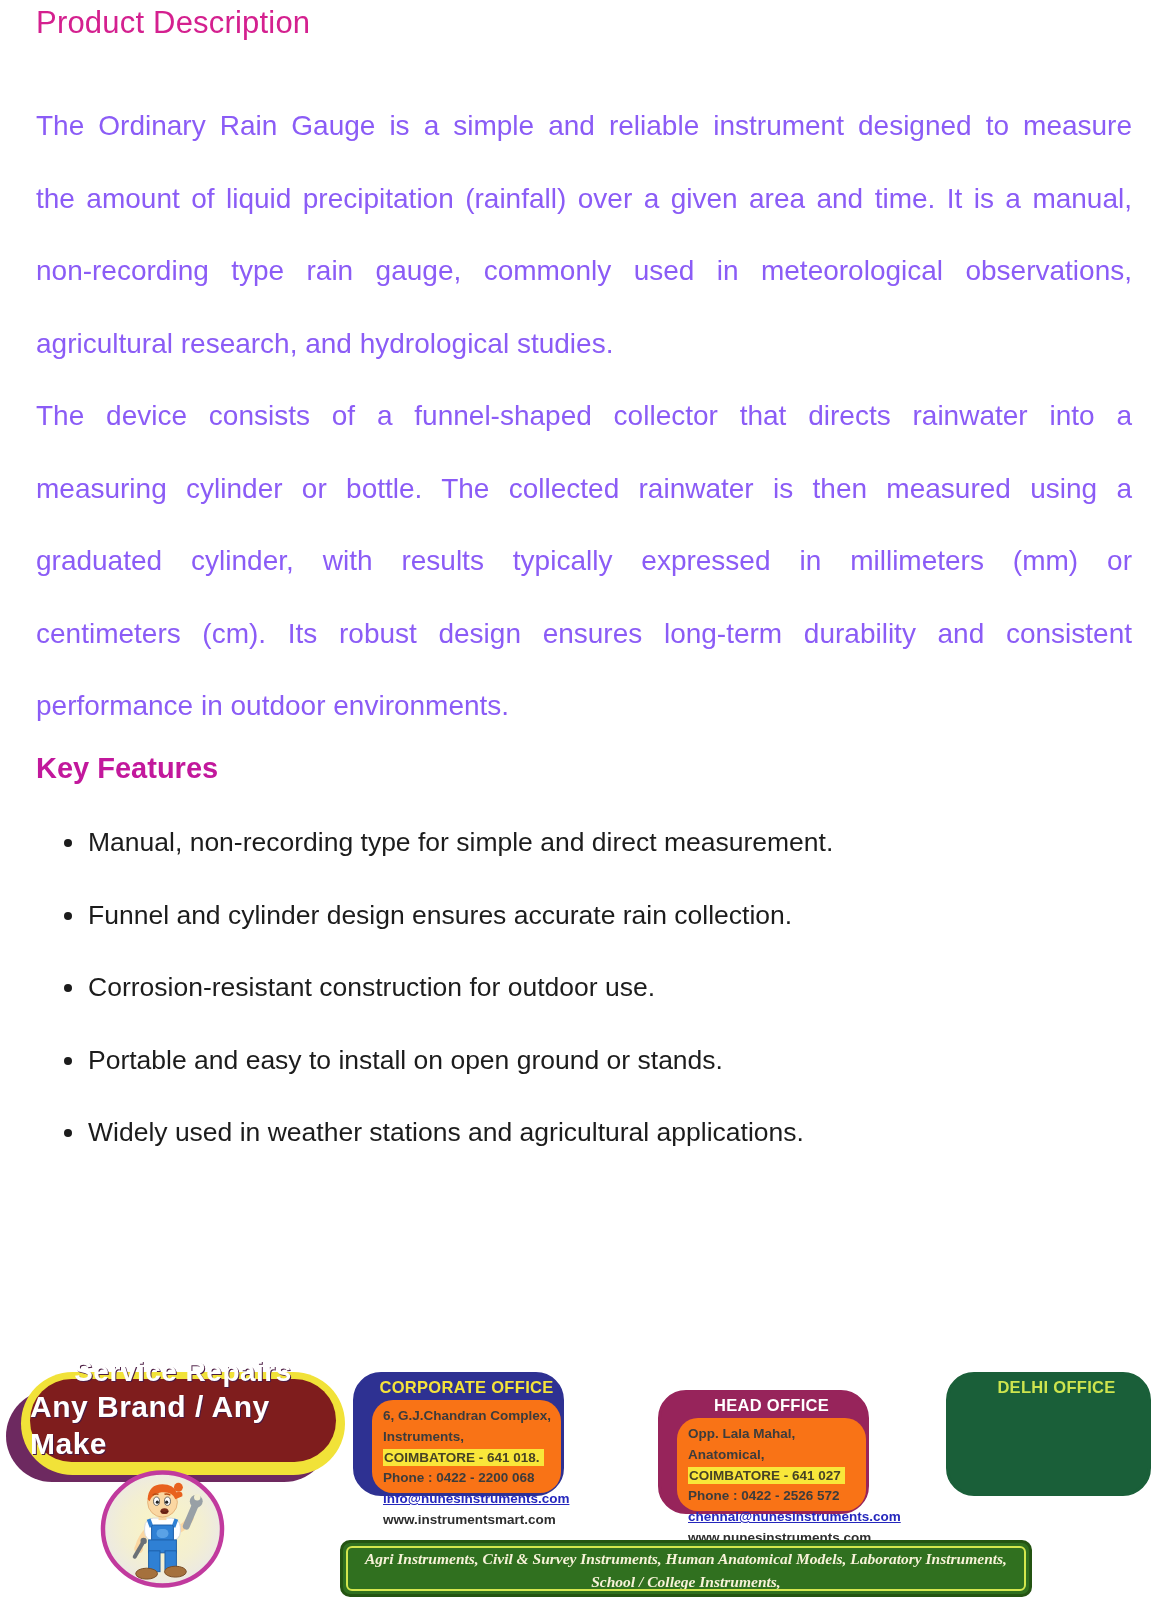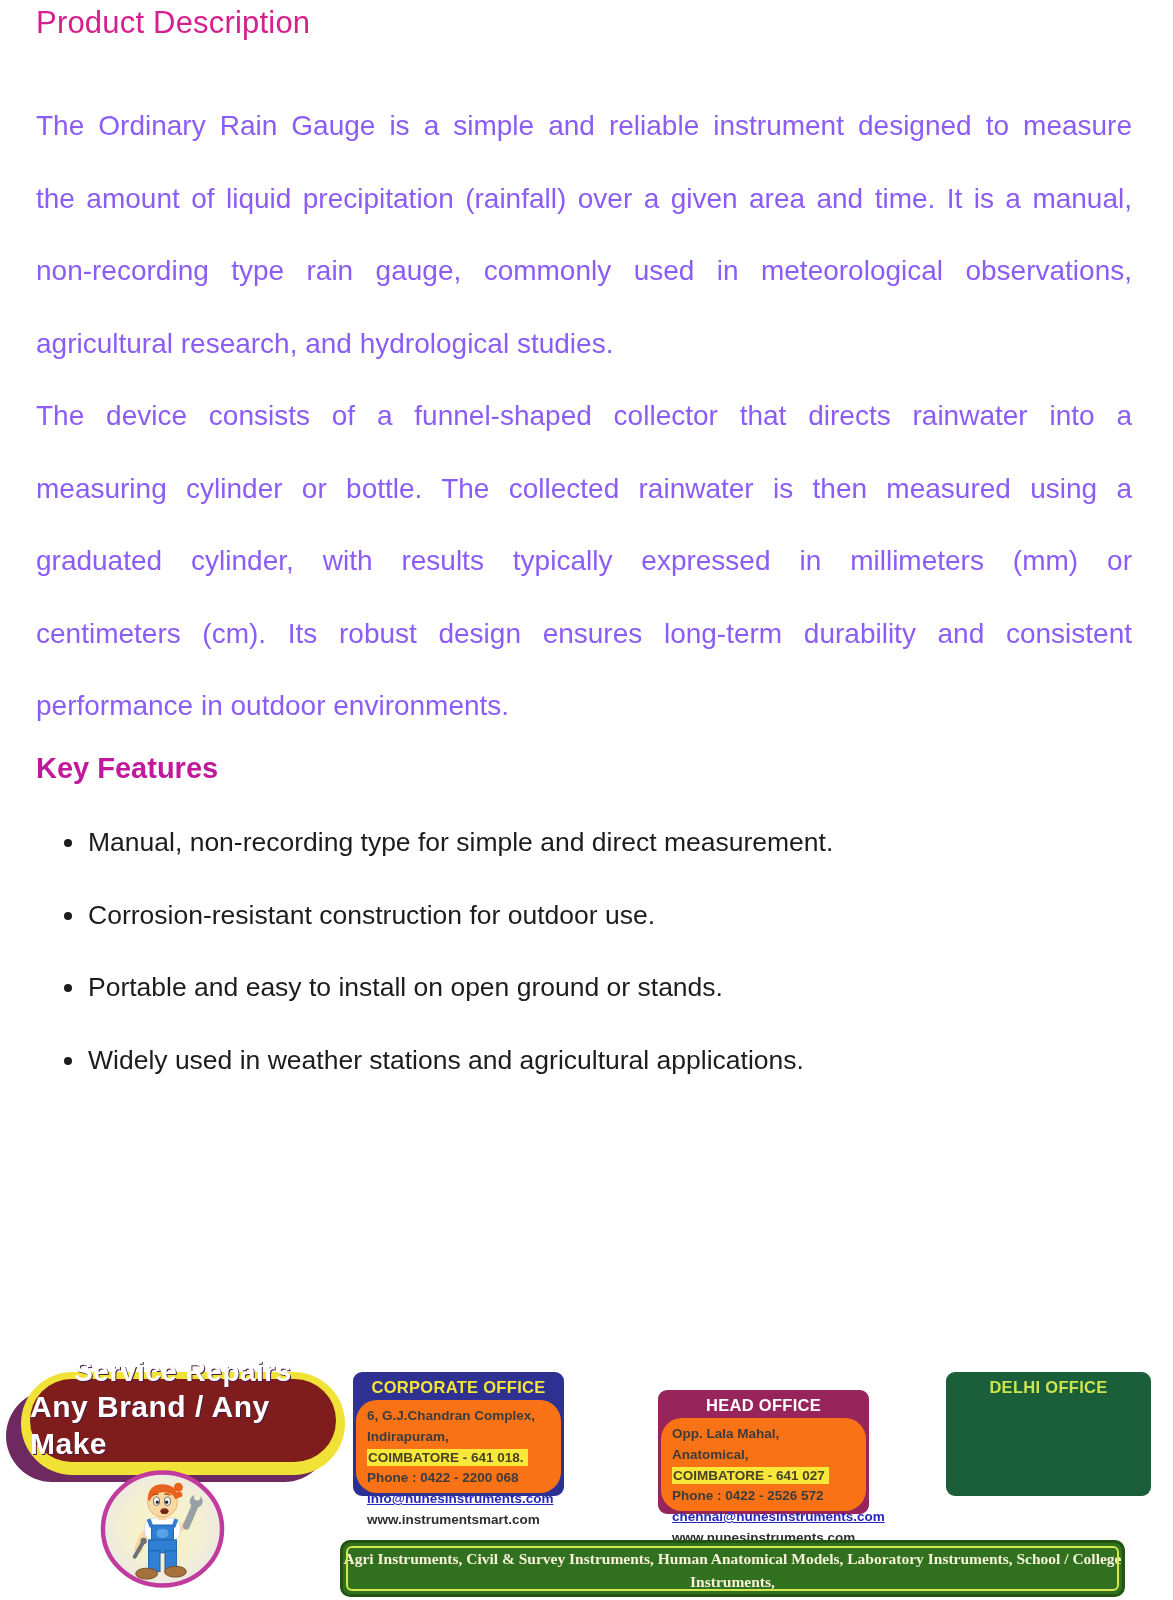--- a/index.html
+++ b/index.html
@@ -46,22 +46,22 @@
     width:100%;height:100%;border-radius:42px;background:#7f1d1d;
     display:flex;flex-direction:column;align-items:center;justify-content:flex-end;
   }
   .badge-line1{font-size:28px;line-height:33px;font-weight:700;color:#fff;letter-spacing:.5px;text-shadow:1px 1px 0 #4a1b42;}
   .badge-line2{font-size:30px;line-height:37px;font-weight:700;color:#fff;letter-spacing:.5px;text-shadow:1px 1px 0 #4a1b42;}
   
   .mascot{position:absolute;left:99px;top:1468px;width:127px;height:122px;}
   .mascot svg{display:block;width:100%;height:100%;}
   
   .office{
-    position:absolute;top:1372px;height:124px;border-radius:9px;box-sizing:border-box;
-    border:3px solid var(--oc);background:var(--oc);
+    position:absolute;top:1372px;height:124px;border-radius:28px;box-sizing:border-box;
+    border:3px solid var(--oc);background:var(--oc);padding-left:16px;
   }
   .office--0{--oc:#2e3192;left:353px;width:211px;}
   .office--1{--oc:#97245b;left:658px;width:211px;margin-top:18px;}
   .office--2{--oc:#1a5f39;left:946px;width:205px;}
   .office-header{
     height:25px;display:flex;align-items:center;justify-content:center;
     font-size:16.5px;font-weight:700;letter-spacing:.3px;
   }
   .office--0 .office-header{color:#f5e33a;}
   .office--1 .office-header{color:#ffffff;}
@@ -69,22 +69,22 @@
   .office-body{
     background:#f97316;border-radius:21px;height:calc(100% - 25px);box-sizing:border-box;
     padding:6px 11px 0;
   }
   .oline{font-size:13.5px;font-weight:700;line-height:20.8px;color:#3c3c3c;white-space:nowrap;}
   .oline .hl{background:#f9e73a;padding:1px 4px 1px 1px;color:#474225;}
   .oline a.email{color:#2527bd;text-decoration:underline;cursor:pointer;}
   .oline.site{color:#2e2e2e;}
   
   .catbar{
-    position:absolute;left:340px;top:1540px;width:785px;height:57px;box-sizing:border-box;
-    background:#30701f;border:3px solid #245412;border-radius:10px;text-align:center;
+    position:absolute;left:340px;top:1540px;width:692px;height:57px;box-sizing:border-box;
+    background:#30701f;border:3px solid #245412;border-radius:10px;text-align:center;font-style:italic;
   }
   .catbar::before{
     content:"";position:absolute;inset:3px;border:2px solid #d3e74e;border-radius:6px;pointer-events:none;
   }
   .catline{
     font-family:"Liberation Serif",serif;font-weight:700;font-size:15.5px;line-height:23px;
     color:#f7f2d8;
   }
   .catline:first-child{padding-top:4px;}
 </style>
@@ -108,20 +108,21 @@
       <div class="pline">graduated cylinder, with results typically expressed in millimeters (mm) or</div>
       <div class="pline">centimeters (cm). Its robust design ensures long-term durability and consistent</div>
       <div class="pline last">performance in outdoor environments.</div>
     </div>
   </section>
 
   <h2 class="h-features">Key Features</h2>
 
   <ul class="features">
     <li>Manual, non-recording type for simple and direct measurement.</li>
+    <li>Funnel and cylinder design ensures accurate rain collection.</li>
     <li>Corrosion-resistant construction for outdoor use.</li>
     <li>Portable and easy to install on open ground or stands.</li>
     <li>Widely used in weather stations and agricultural applications.</li>
   </ul>
 
   <footer>
 
     <div class="badge-back"></div>
     <div class="badge-ring">
       <div class="badge-inner">
@@ -180,21 +181,21 @@
         <path d="M66 26 q3 -1 6 1" stroke="#b5490f" stroke-width="1.4" fill="none"></path>
         <ellipse cx="66" cy="43" rx="4" ry="3" fill="#7a2b1a"></ellipse>
         <path d="M62 43 q4 3 8 0" stroke="#5b1d10" stroke-width="1" fill="none"></path>
       </svg>
     </div>
 
     <div class="office office--0">
       <div class="office-header">CORPORATE OFFICE</div>
       <div class="office-body">
         <div class="oline">6, G.J.Chandran Complex,</div>
-        <div class="oline">Indirapuram,</div>
+        <div class="oline">Instruments,</div>
         <div class="oline"><span class="hl">COIMBATORE - 641 018.</span></div>
         <div class="oline">Phone : 0422 - 2200 068</div>
         <div class="oline"><a class="email">info@nunesinstruments.com</a></div>
         <div class="oline site">www.instrumentsmart.com</div>
       </div>
     </div>
 
     <div class="office office--1">
       <div class="office-header">HEAD OFFICE</div>
       <div class="office-body">

